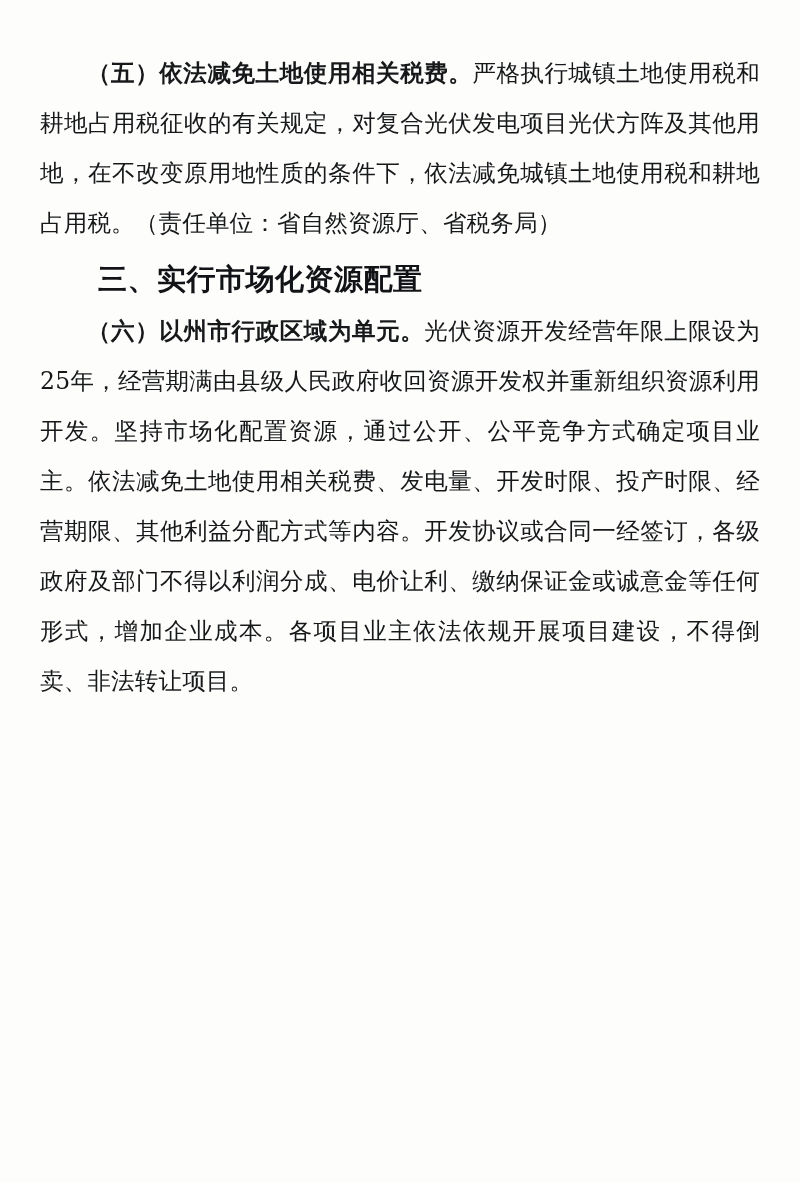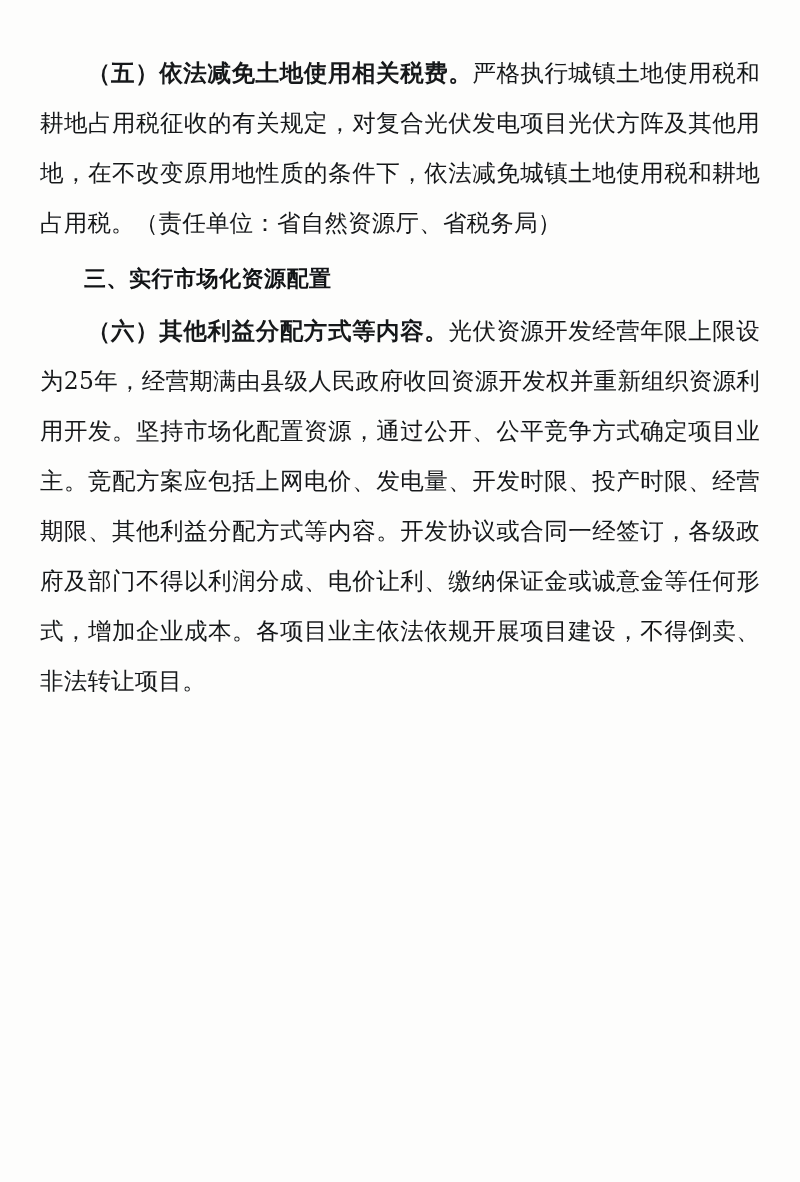--- a/index.html
+++ b/index.html
@@ -36,21 +36,21 @@
     font-family: "DejaVu Serif", "Liberation Serif", serif;
   }
   p.indent {
     text-indent: 2em;
   }
   p.noindent {
     text-indent: 0;
   }
   h2.section-heading {
     margin: 6px 0 2px 0;
-    font-size: 22px;
+    font-size: 29px;
     line-height: 50px;
     font-weight: bold;
     text-indent: 2em;
     letter-spacing: 0.5px;
     color: #111316;
     font-family: "DejaVu Sans", "Liberation Sans", sans-serif;
   }
   .emph {
     font-weight: bold;
     font-family: "DejaVu Sans", "Liberation Sans", sans-serif;
@@ -63,19 +63,19 @@
 <div class="page">
   <div class="doc-body">
 
     <p class="para indent">
       <span class="emph">（五）依法减免土地使用相关税费。</span><span>严格执行城镇土地使用税和耕地占用税征收的有关规定，对复合光伏发电项目光伏方阵及其他用地，在不改变原用地性质的条件下，依法减免城镇土地使用税和耕地占用税。（责任单位：省自然资源厅、省税务局）</span>
     </p>
 
     <h2 class="section-heading">三、实行市场化资源配置</h2>
 
     <p class="para indent">
-      <span class="emph">（六）其他利益分配方式等内容。</span><span>光伏资源开发经营年限上限设为25年，经营期满由县级人民政府收回资源开发权并重新组织资源利用开发。坚持市场化配置资源，通过公开、公平竞争方式确定项目业主。竞配方案应包括上网电价、发电量、开发时限、投产时限、经营期限、其他利益分配方式等内容。开发协议或合同一经签订，各级政府及部门不得以利润分成、电价让利、缴纳保证金或诚意金等任何形式，增加企业成本。各项目业主依法依规开展项目建设，不得倒卖、非法转让项目。</span>
+      <span class="emph">（六）以州市行政区域为单元。</span><span>光伏资源开发经营年限上限设为25年，经营期满由县级人民政府收回资源开发权并重新组织资源利用开发。坚持市场化配置资源，通过公开、公平竞争方式确定项目业主。依法减免土地使用相关税费、发电量、开发时限、投产时限、经营期限、其他利益分配方式等内容。开发协议或合同一经签订，各级政府及部门不得以利润分成、电价让利、缴纳保证金或诚意金等任何形式，增加企业成本。各项目业主依法依规开展项目建设，不得倒卖、非法转让项目。</span>
     </p>
 
 
 
   </div>
 </div>
 
 </body></html>

